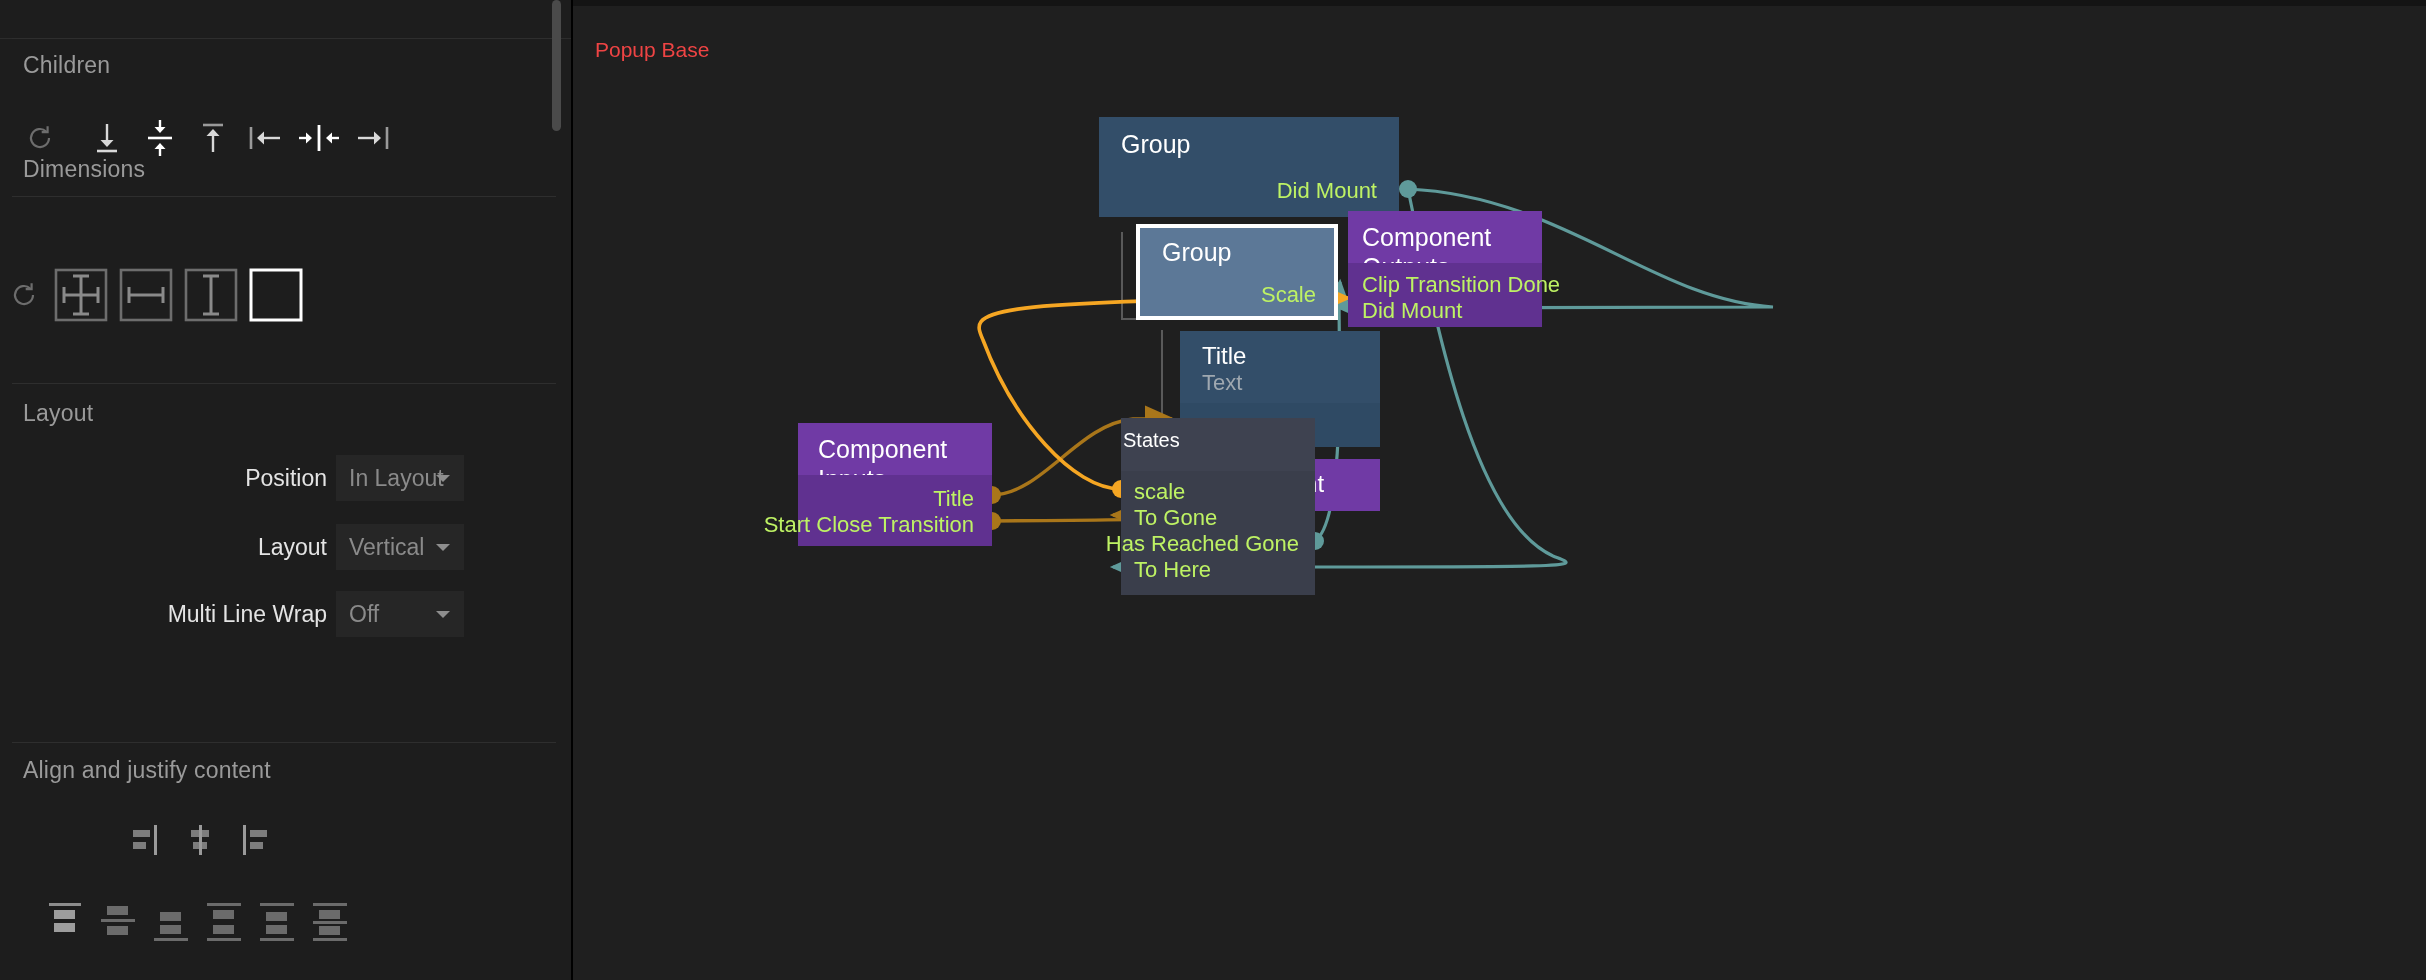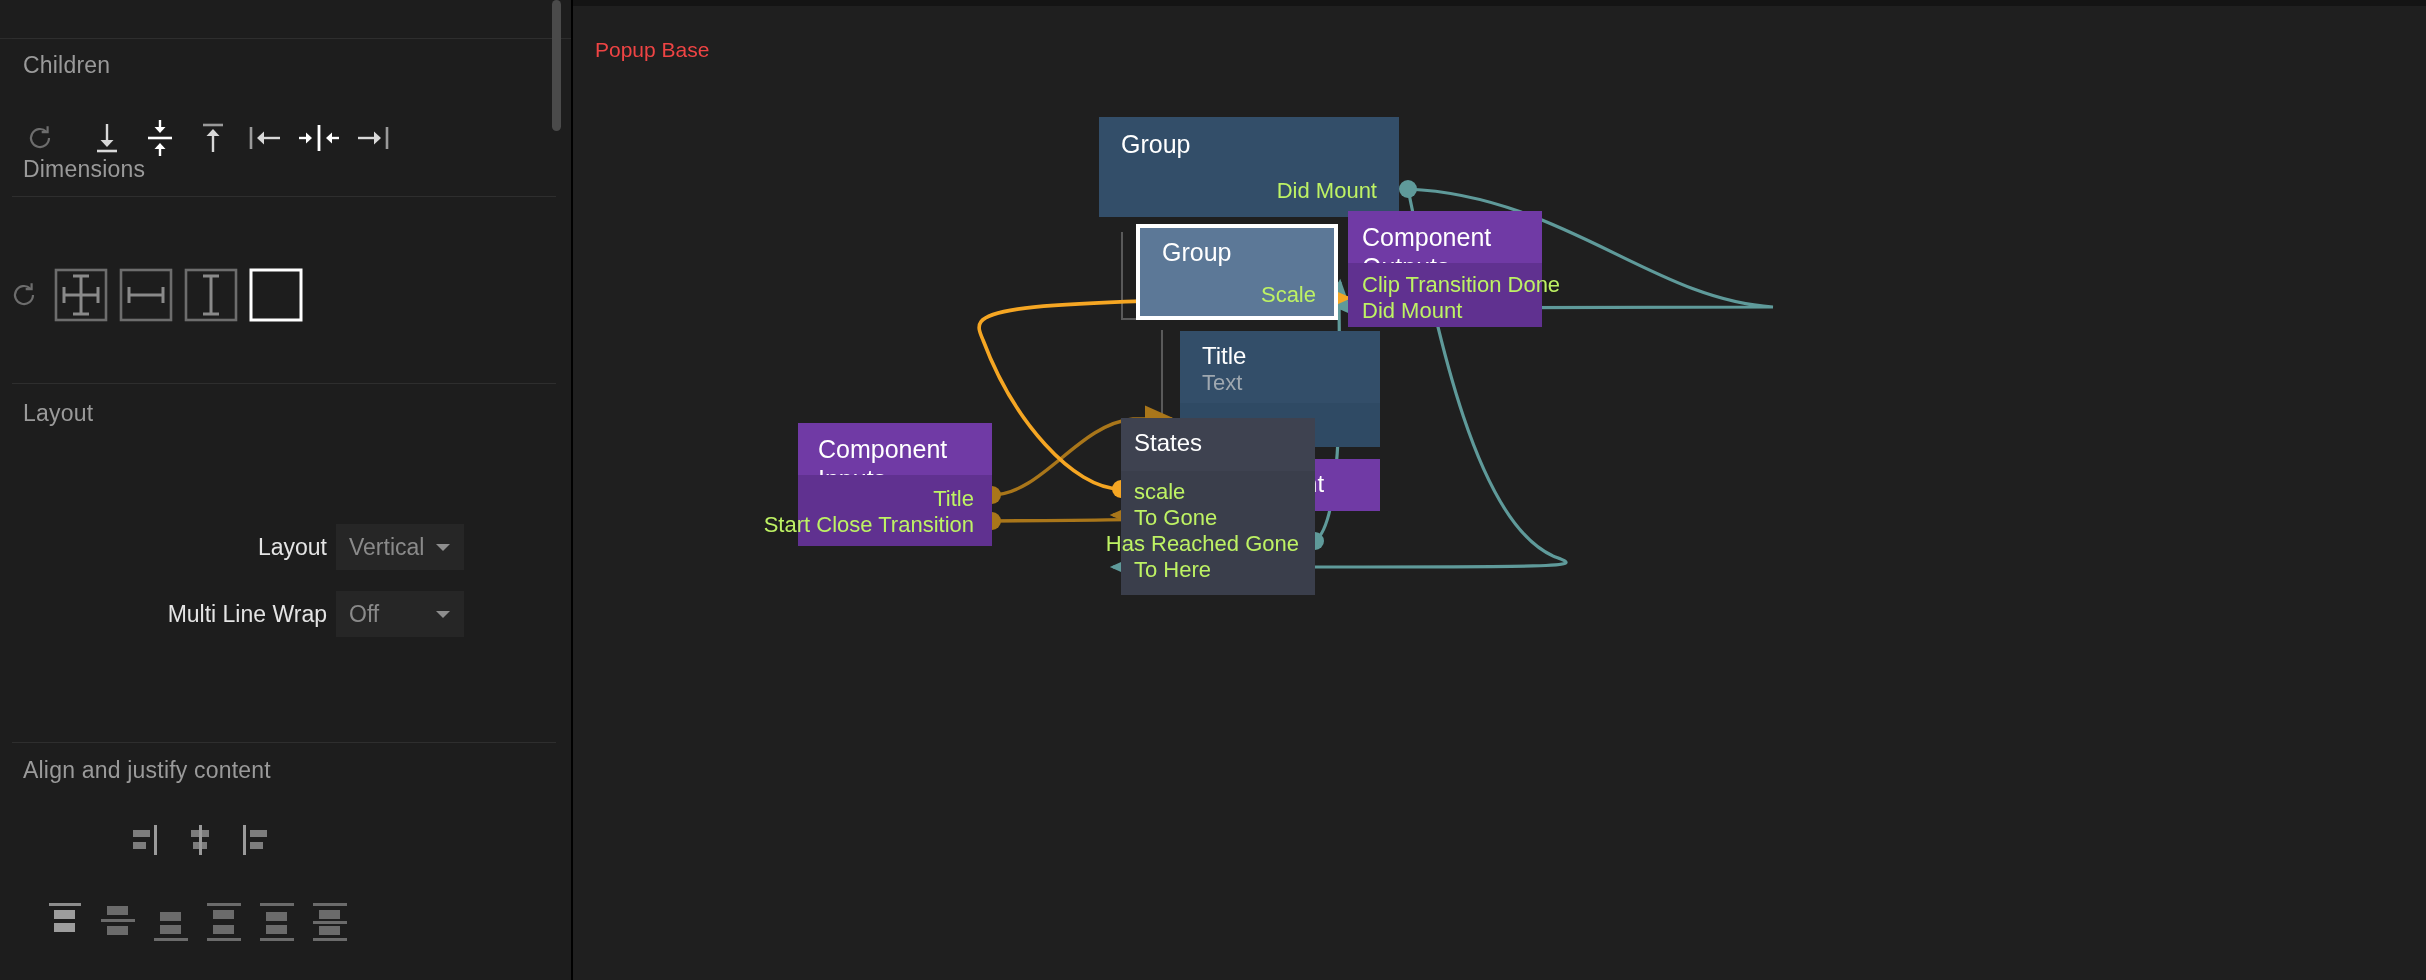--- a/index.html
+++ b/index.html
@@ -151,20 +151,27 @@
       <span class="icn" style="width:65px;display:flex;justify-content:center;">
         <svg width="54" height="54" viewBox="0 0 54 54">
             <rect x="2" y="2" width="50" height="50" fill="none" stroke="#ffffff" stroke-width="3"></rect>
           </svg>
       </span>
     </div>
 
     <div class="sec-divider" style="top:383px"></div>
     <div class="sec-title" style="left:23px;top:400px">Layout</div>
 
+    <div class="lrow" style="left:0;top:455px;width:540px;">
+      <span class="lbl" style="right:213px;">Position</span>
+      <span class="dd" style="left:336px;top:0;">
+        <span class="ddv">In Layout</span>
+        <span class="ddc"></span>
+      </span>
+    </div>
 
     <div class="lrow" style="left:0;top:524px;width:540px;">
       <span class="lbl" style="right:213px;">Layout</span>
       <span class="dd" style="left:336px;top:0;">
         <span class="ddv">Vertical</span>
         <span class="ddc"></span>
       </span>
     </div>
 
     <div class="lrow" style="left:0;top:591px;width:540px;">
@@ -327,21 +334,21 @@
 
     <div class="node n-purple" style="left: 225px; top: 423px; width: 194px; height: 123px;">
       <div class="hdr" style="padding-top:12px;padding-left:20px;">Component Inputs</div>
       <div class="body" style="position:absolute;left:0;top:52px;width:100%;height:71px;background:#603190;">
         <div class="port out" style="top:11px;right:18px;">Title</div>
         <div class="port out" style="top:37px;right:18px;">Start Close Transition</div>
       </div>
     </div>
 
     <div class="node" style="left:548px;top:418px;width:194px;height:177px;background:#3e4250;">
-      <div class="hdr" style="padding-top:11px;padding-left:13px;font-size:24px;">States</div>
+      <div class="hdr" style="padding-top:11px;padding-left:2px;font-size:20px;">States</div>
       <div class="body" style="position:absolute;left:0;top:53px;width:100%;height:124px;background:#3a3e4b;">
         <div class="port in" style="top:8px;left:13px;">scale</div>
         <div class="port in" style="top:34px;left:13px;">To Gone</div>
         <div class="port out" style="top:60px;right:16px;">Has Reached Gone</div>
         <div class="port in" style="top:86px;left:13px;">To Here</div>
       </div>
     </div>
 
     <div class="node n-purple" style="left:775px;top:211px;width:194px;height:116px;">
       <div class="hdr" style="padding-top:12px;padding-left:14px;">Component Outputs</div>

